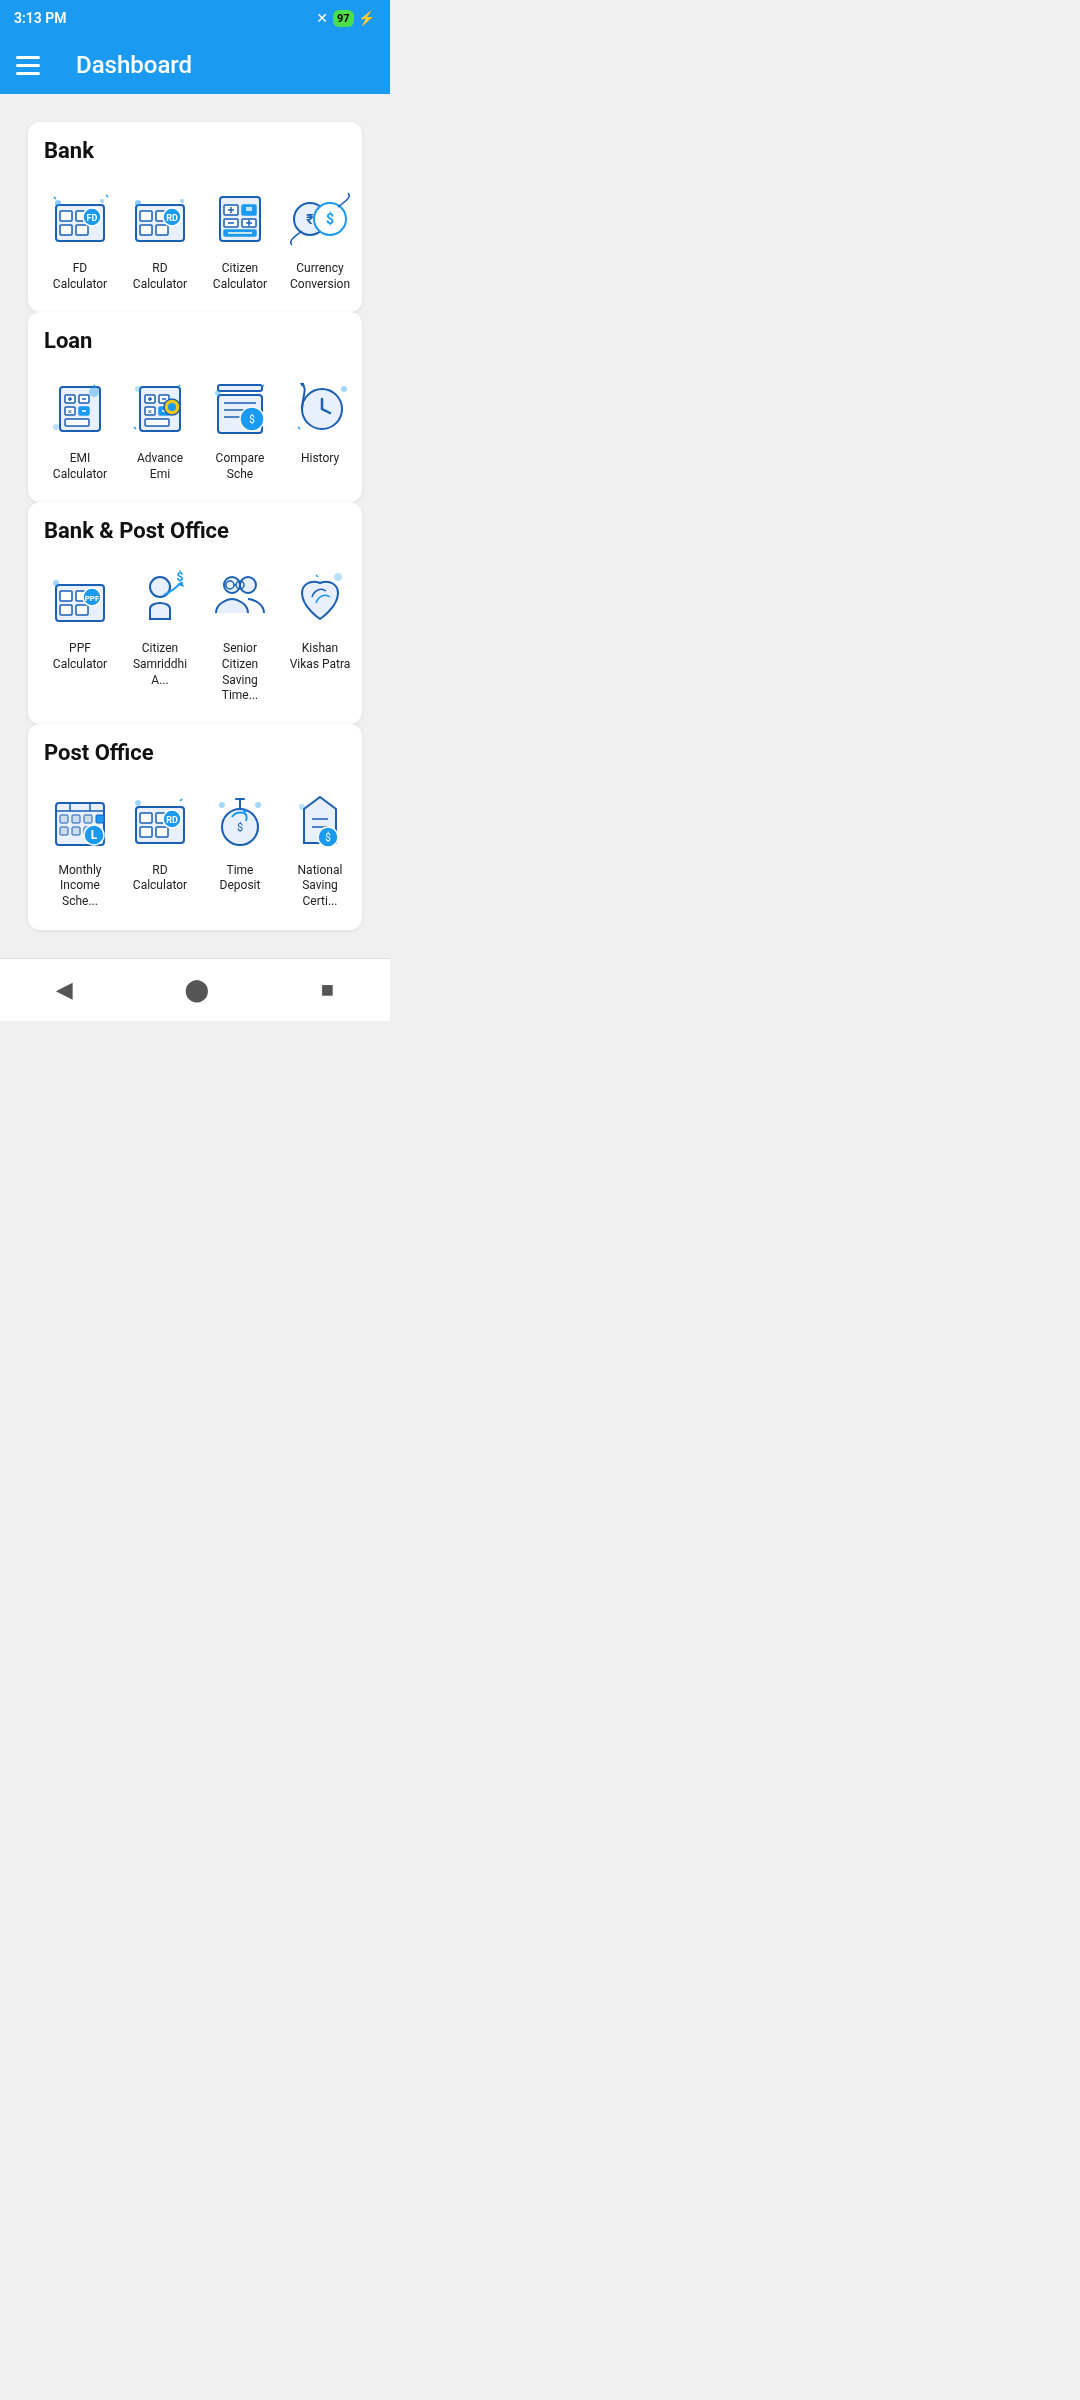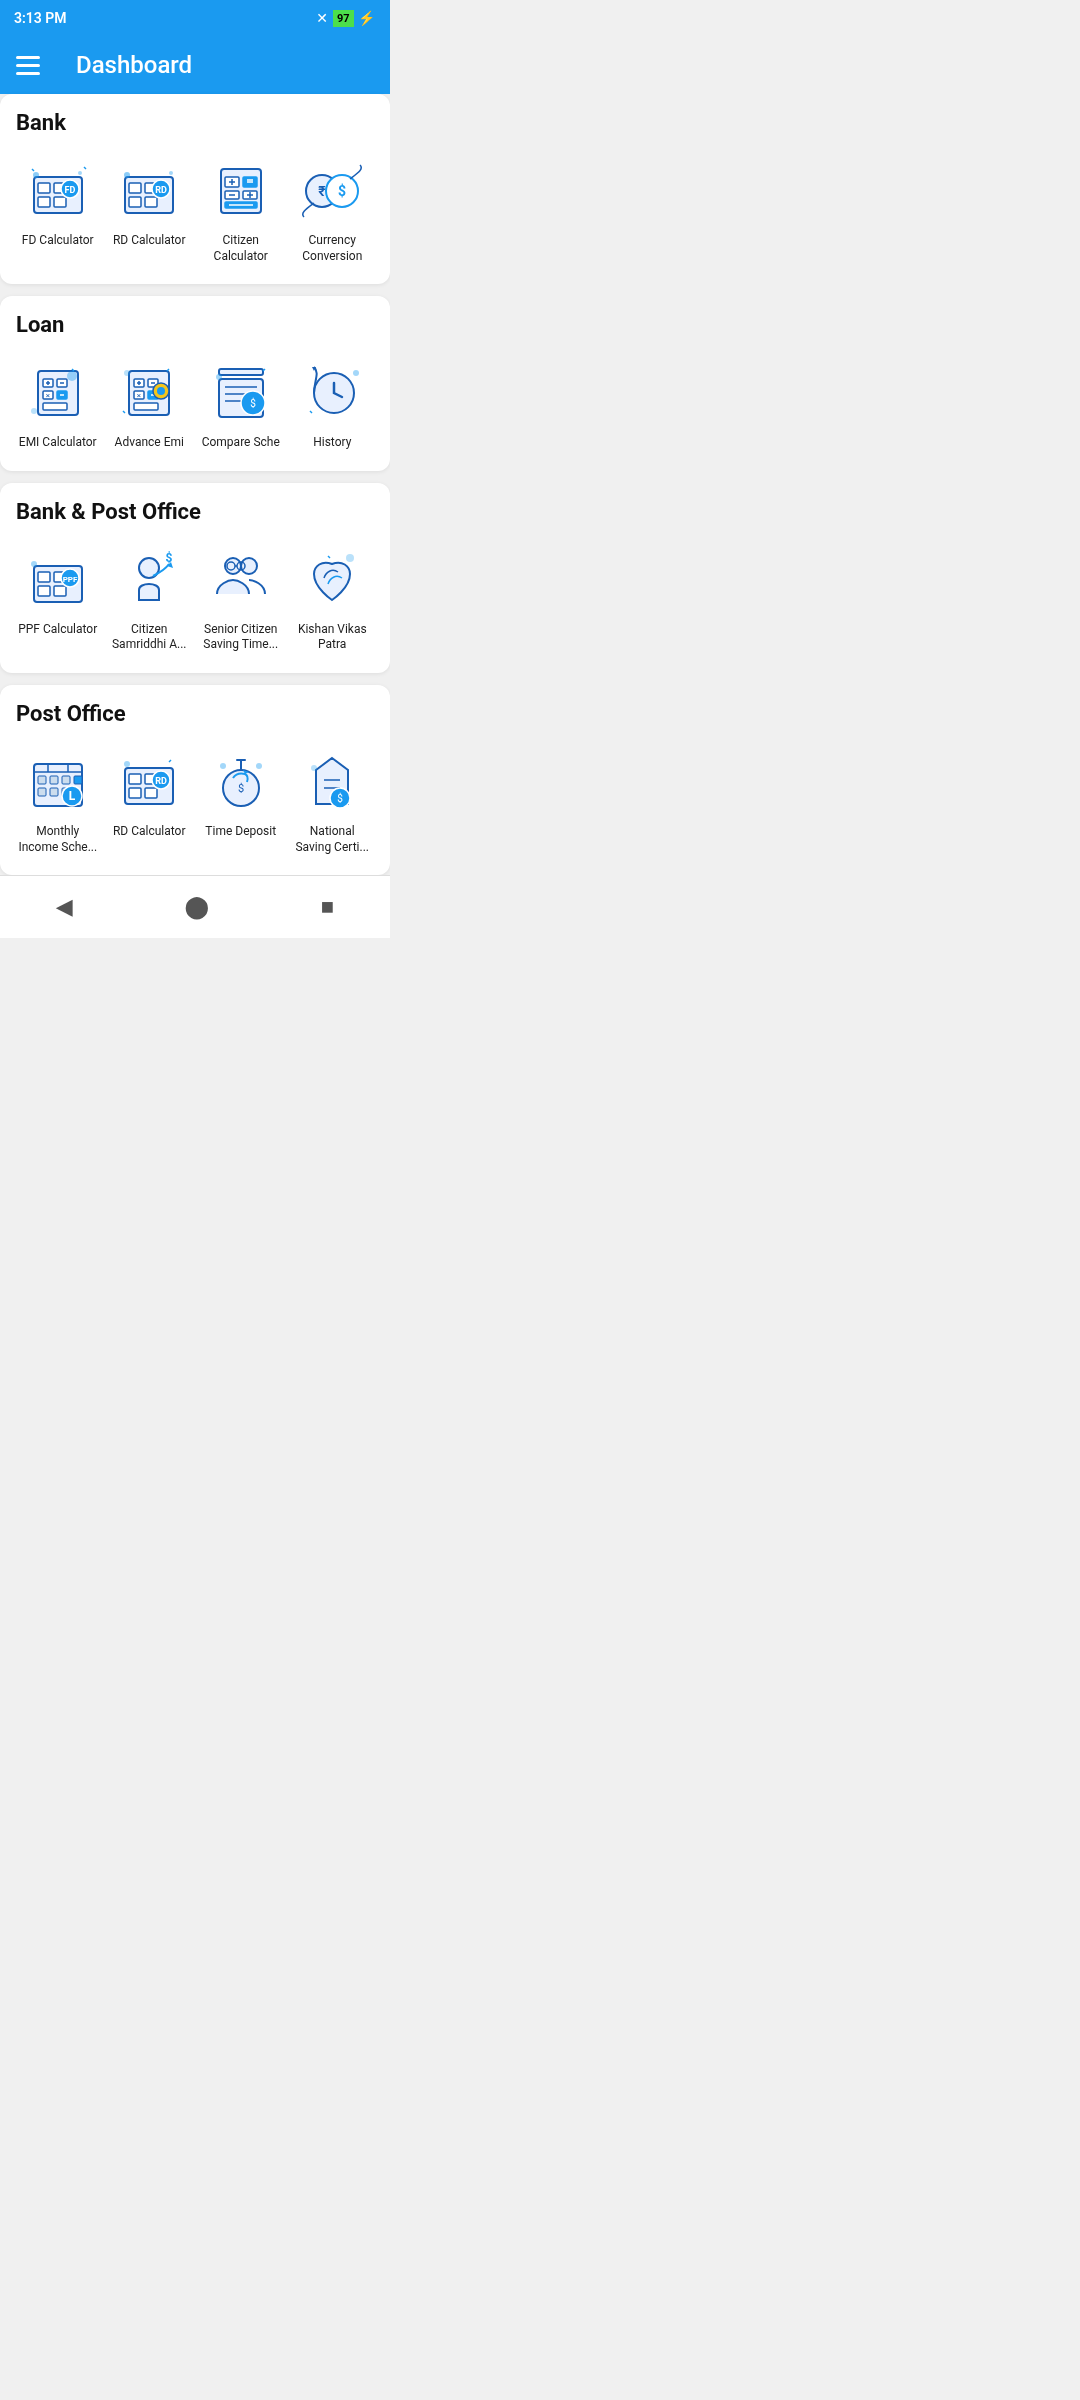--- a/index.html
+++ b/index.html
@@ -31,21 +31,21 @@
       display: flex;
       align-items: center;
       gap: 5px;
     }
     .battery-box {
       background: #4cdf4c;
       color: #000;
       font-size: 11px;
       font-weight: bold;
       padding: 2px 4px;
-      border-radius: 0;
+      border-radius: 6px;
     }
     .status-icon-white {
       color: white;
       font-size: 14px;
     }
 
     
     .header {
       background: #1a9af0;
       display: flex;
@@ -68,24 +68,23 @@
       border-radius: 2px;
     }
     .header-title {
       color: white;
       font-size: 24px;
       font-weight: 500;
     }
 
     
     .content {
-      padding: 0;
+      padding: 28px;
       display: flex;
       flex-direction: column;
-      gap: 12px;
     }
 
     
     .section-card {
       background: white;
       border-radius: 12px;
       padding: 16px;
       box-shadow: 0 1px 4px rgba(0,0,0,0.08);
     }
     .section-title {

